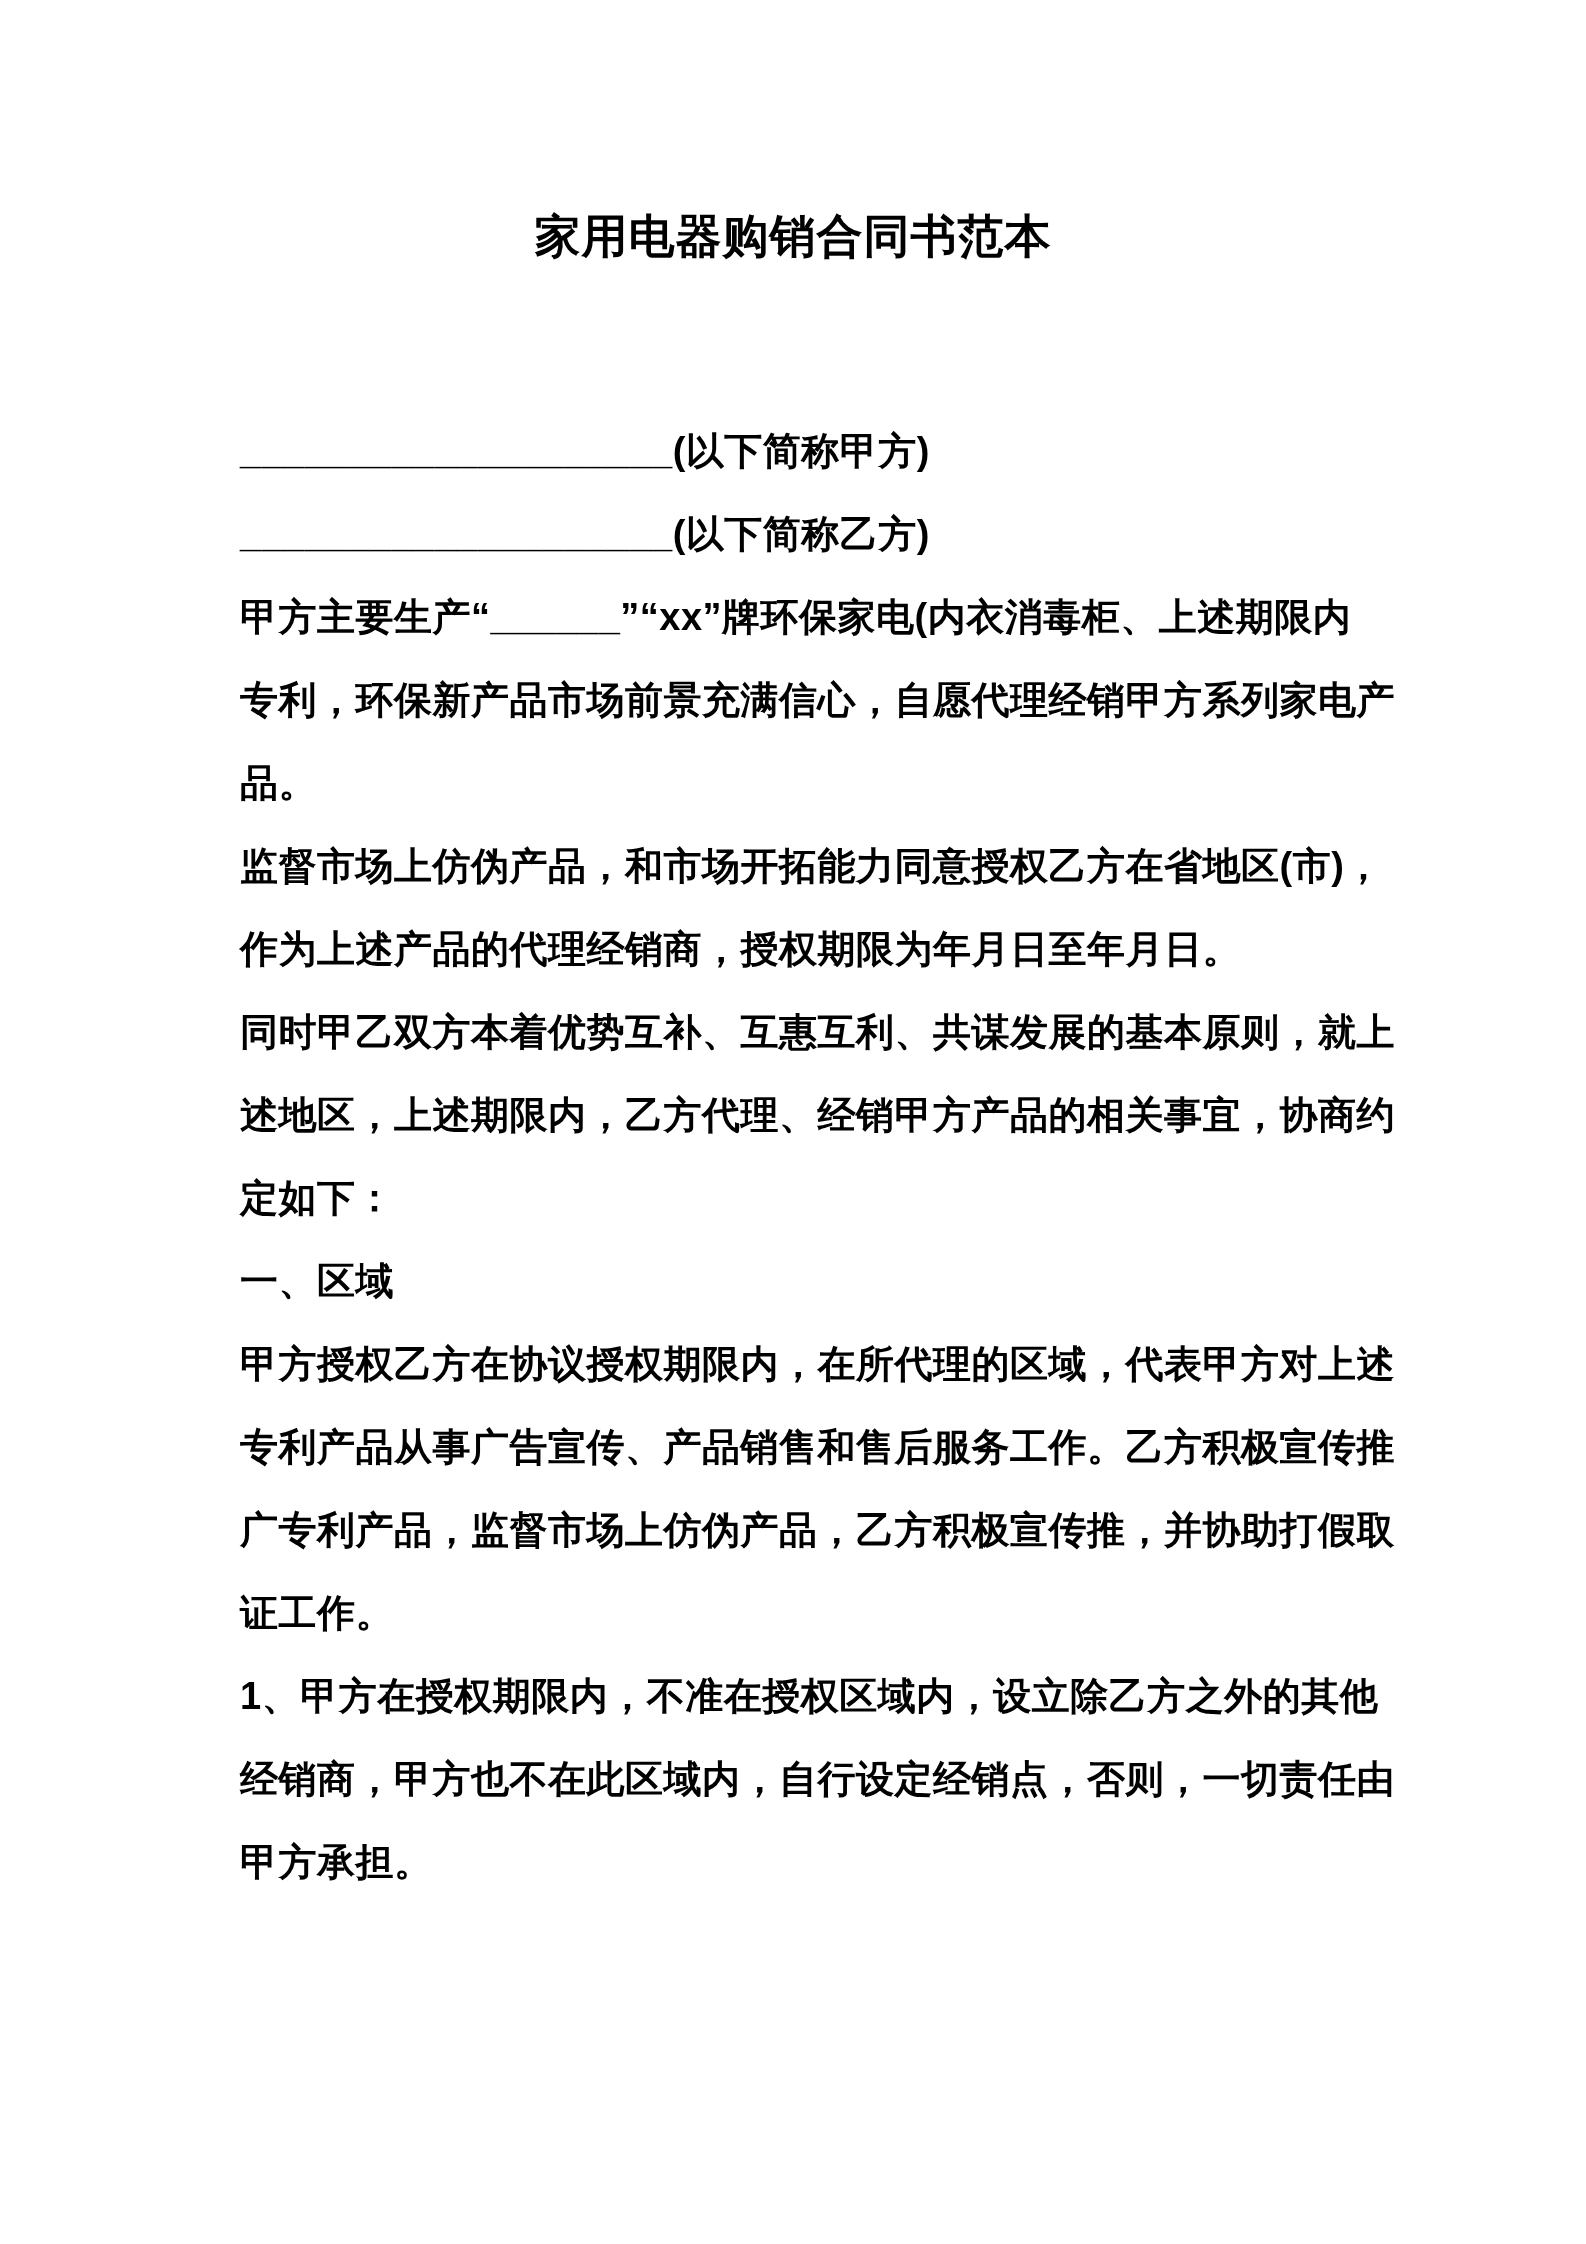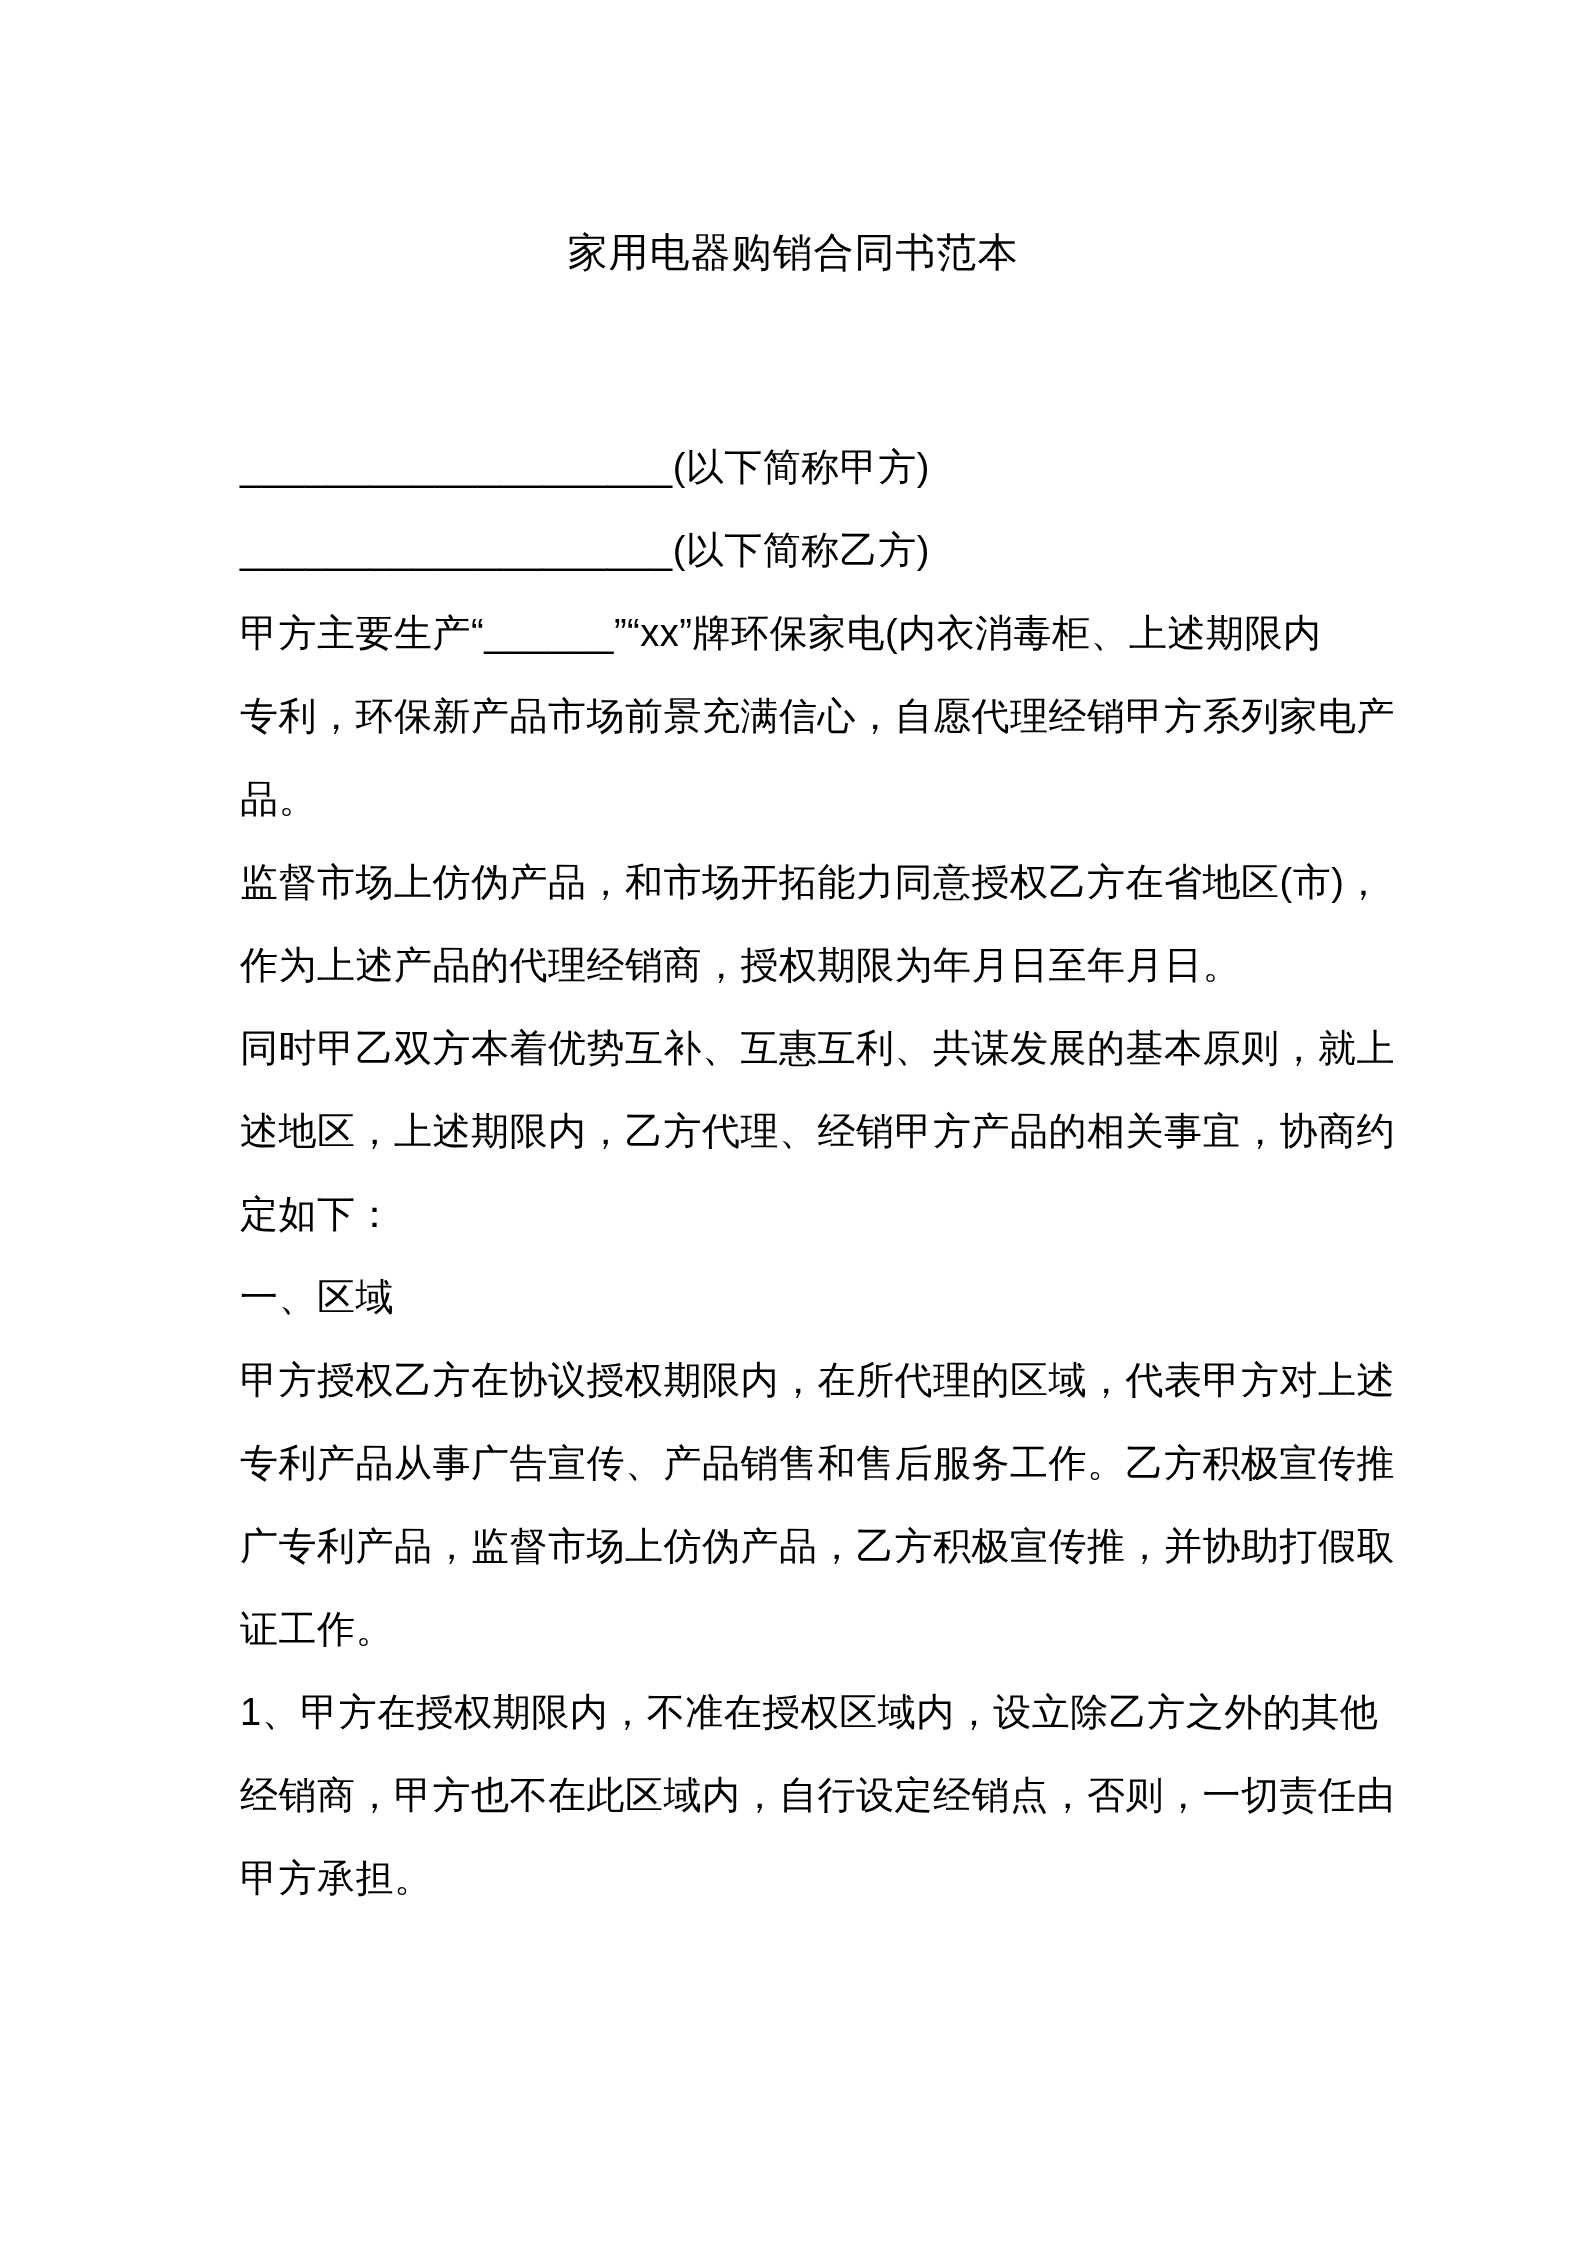--- a/index.html
+++ b/index.html
@@ -15,36 +15,36 @@
     color: #000000;
     overflow: hidden;
   }
   .page {
     width: 1586px;
     height: 2244px;
     background: #ffffff;
     box-sizing: border-box;
   }
   .doc-title {
-    margin: 16px;
+    margin: 0;
     padding-top: 205px;
-    font-size: 40px;
+    font-size: 46px;
     line-height: 62px;
-    font-weight: 400;
+    font-weight: 700;
     text-align: center;
     letter-spacing: 1px;
     white-space: pre;
   }
   .doc-body {
     margin-top: 143px;
     padding-left: 240px;
     padding-right: 100px;
     font-size: 38px;
     line-height: 83px;
-    font-weight: 400;
+    font-weight: 700;
   }
   .line {
     white-space: pre;
     letter-spacing: 0.5px;
   }
 </style>
 </head>
 <body>
 
 <div class="page">

